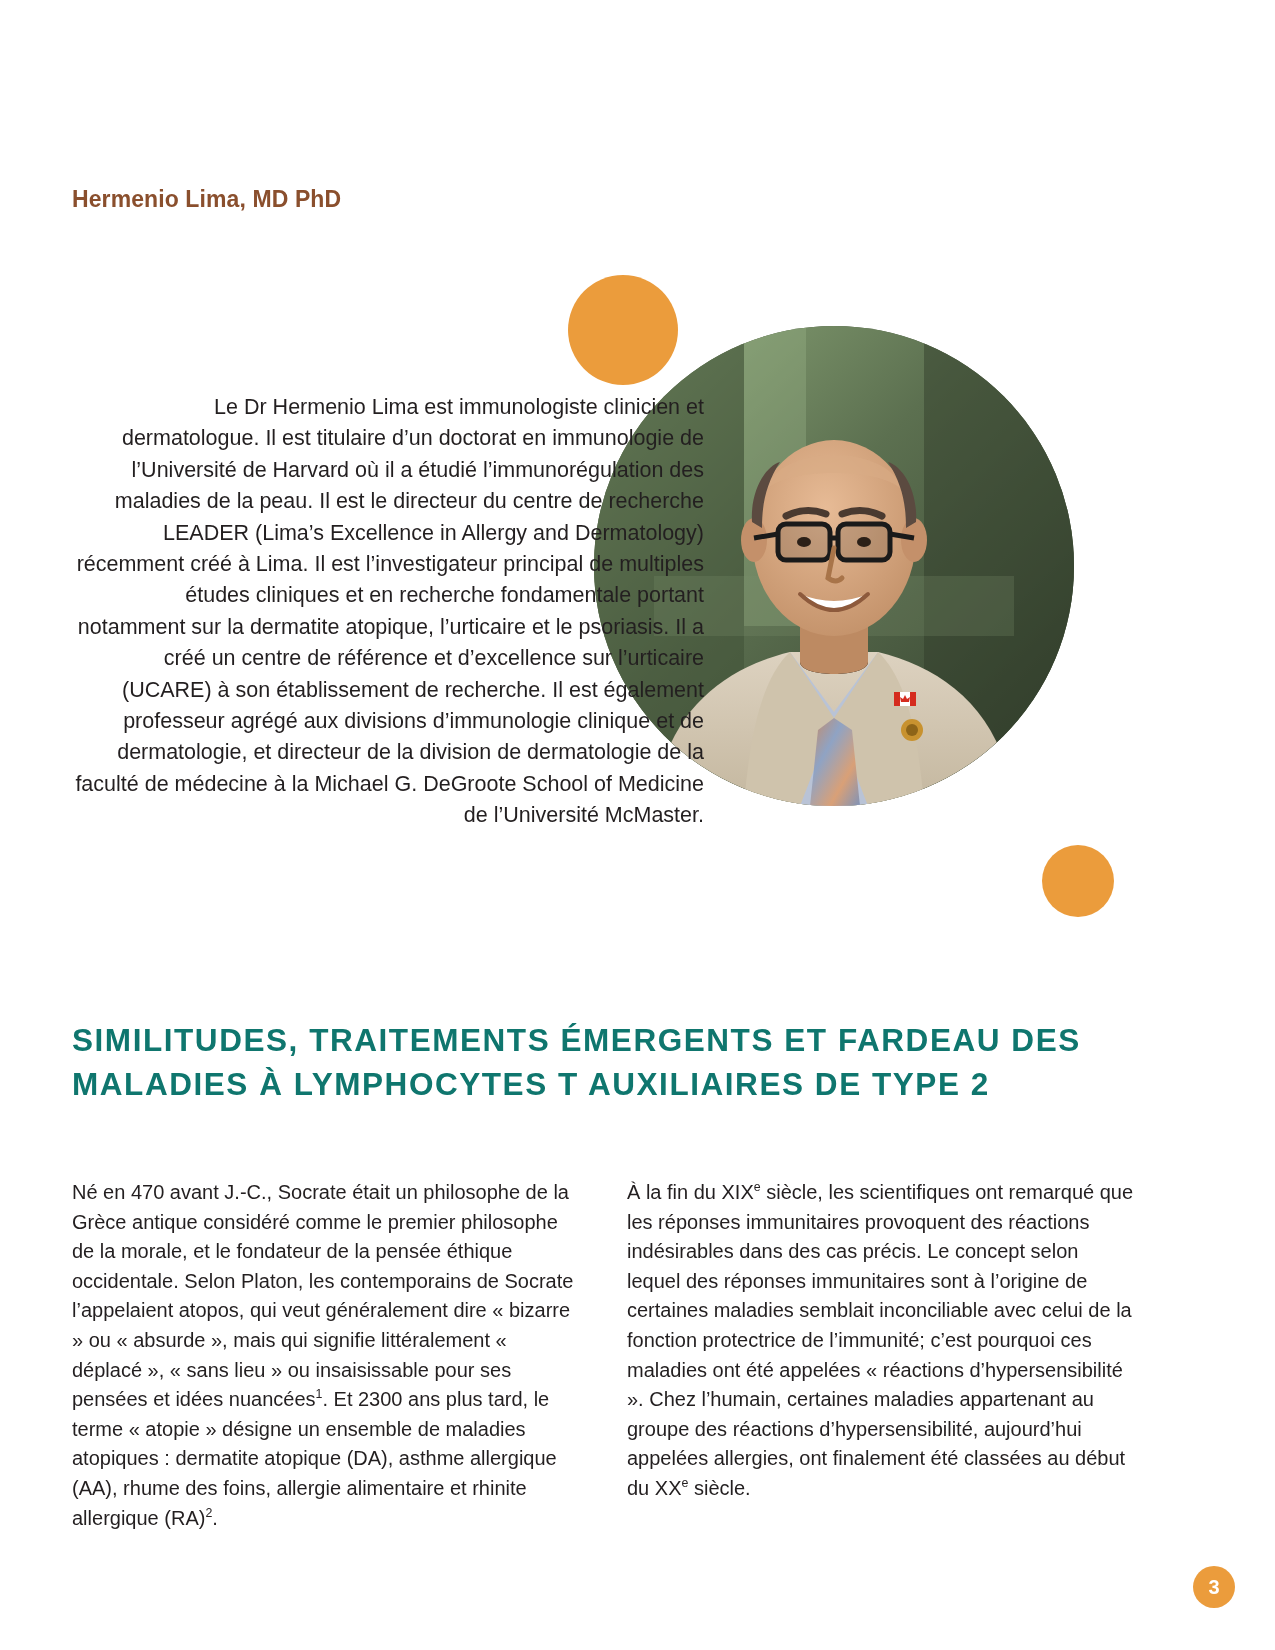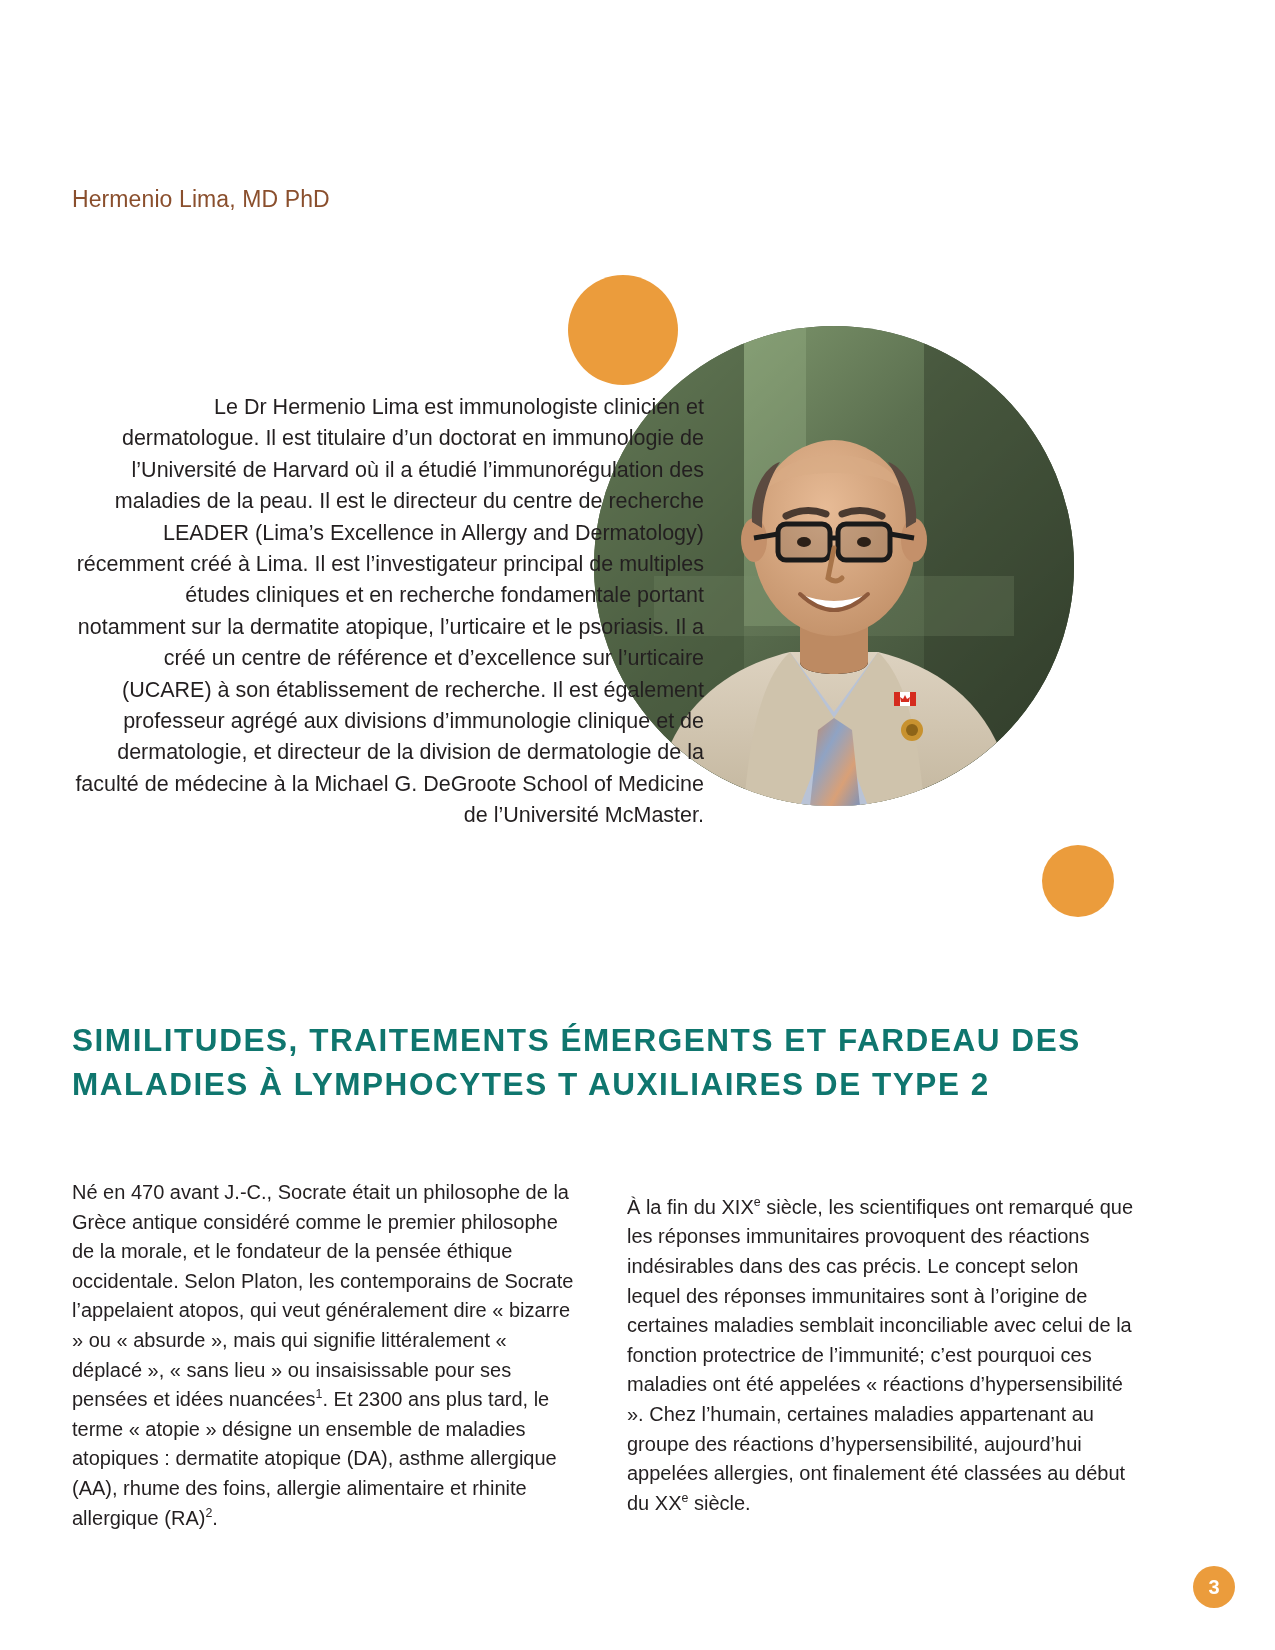--- a/index.html
+++ b/index.html
@@ -70,21 +70,21 @@
     font-weight: bold;
     letter-spacing: 5.5px;
     color: #8a4f2d;
     text-transform: uppercase;
   }
   .main-title .accent { color: #eb9c3c; }
 
   .byline {
     margin: 18px 0 0 0;
     font-size: 23px;
-    font-weight: 400;
+    font-weight: 700;
     letter-spacing: 0.1px;
     color: #8a4f2d;
   }
 
   
   .bio {
     position: absolute;
     left: 72px;
     top: 392px;
     width: 632px;
@@ -114,21 +114,20 @@
 
   
   .columns {
     position: absolute;
     left: 72px;
     top: 1178px;
     width: 1062px;
     display: flex;
     gap: 48px;
     z-index: 5;
-    align-items: center;
   }
   .col {
     width: 507px;
     font-size: 20px;
     line-height: 29.6px;
     color: #231f20;
   }
   .col p { margin: 0; }
   sup {
     font-size: 0.62em;

